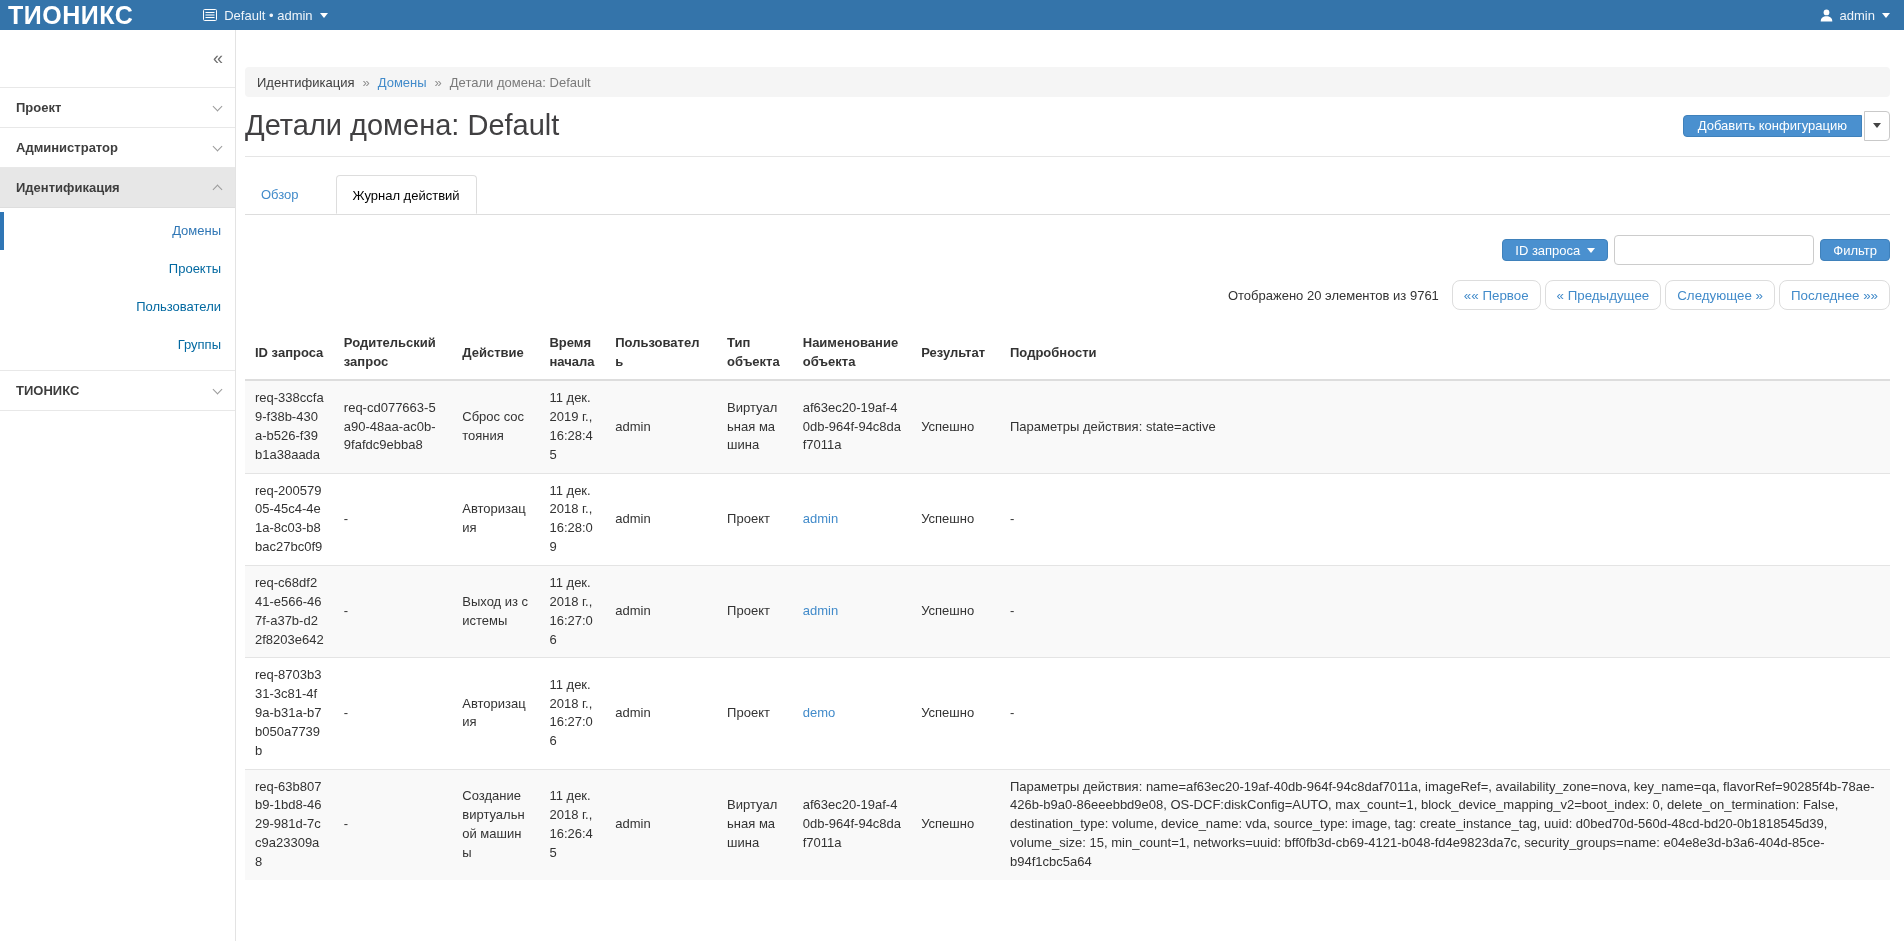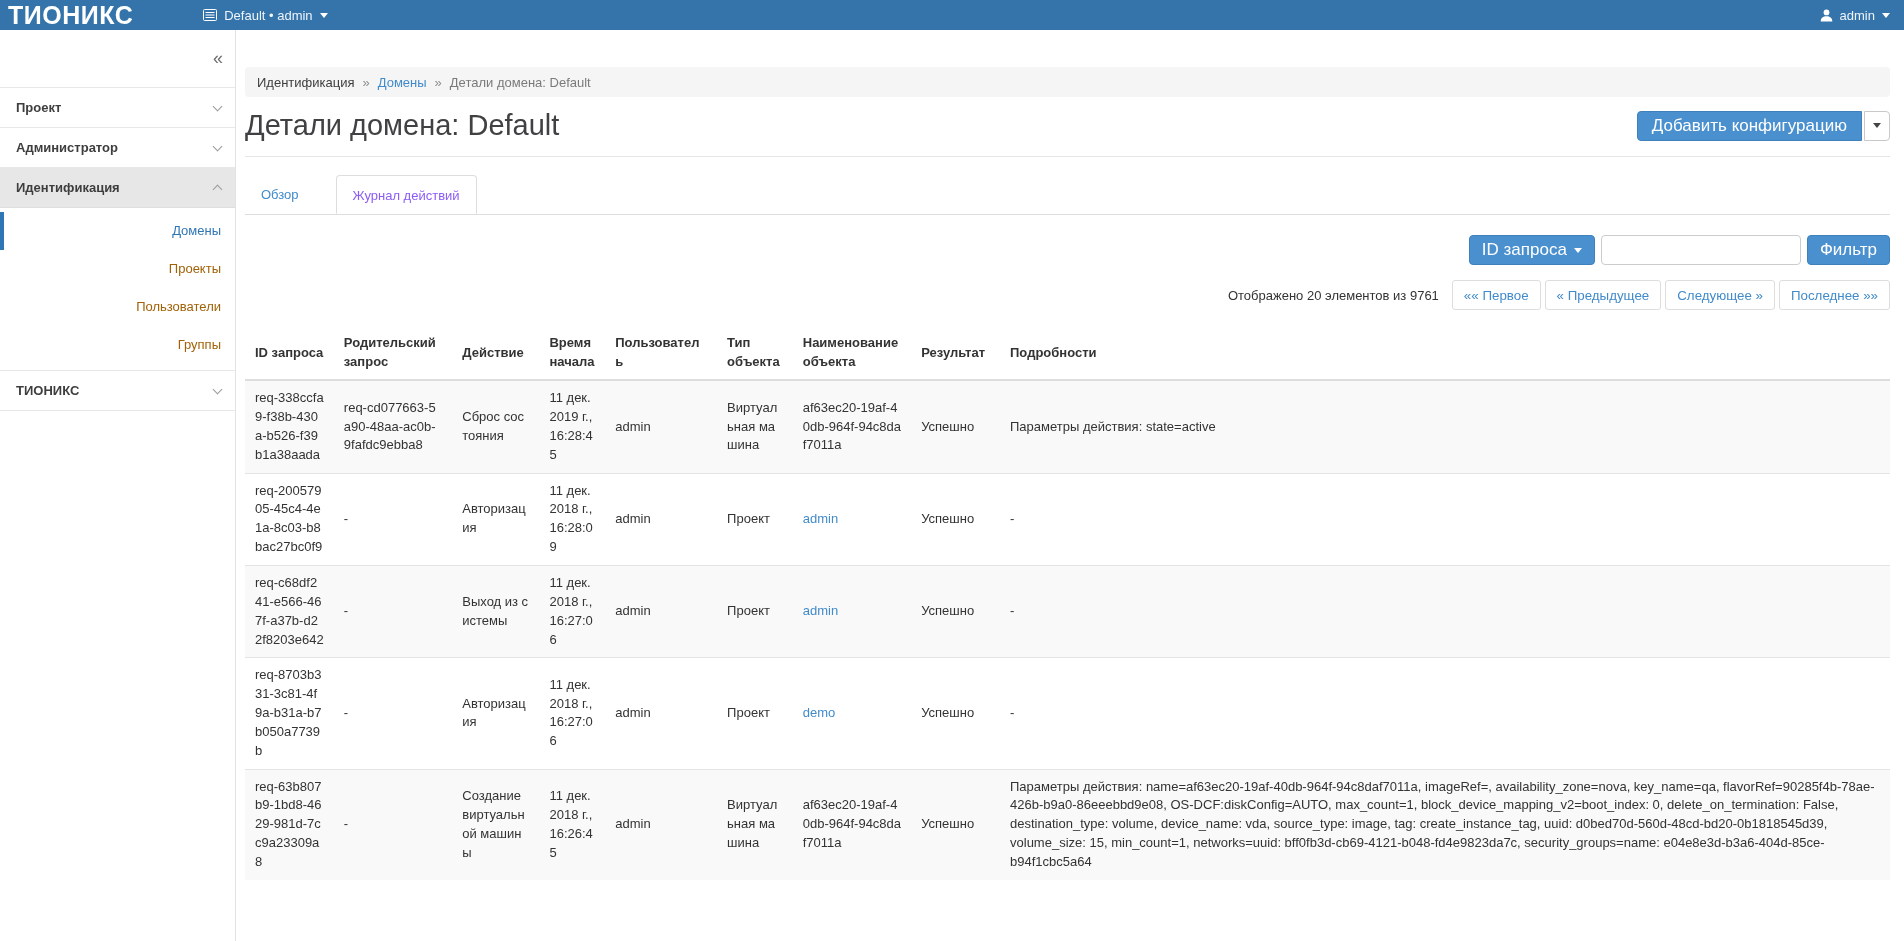--- a/index.html
+++ b/index.html
@@ -16,52 +16,52 @@
   .caret.dark { border-top-color:#444; }
 
   
   .sidebar { position:absolute; top:30px; left:0; bottom:0; width:236px; background:#fff; border-right:1px solid #e3e3e3; }
   .side-collapse { height:58px; display:flex; align-items:center; justify-content:flex-end; padding-right:12px; border-bottom:1px solid #e8e8e8; color:#6f6f6f; font-size:18px; }
   .side-group { height:40px; display:flex; align-items:center; justify-content:space-between; padding:0 14px 0 16px; border-bottom:1px solid #e8e8e8; color:#3e3e3e; font-weight:bold; background:#fff; }
   .side-group.active { background:#e7e7e7; border-bottom:1px solid #dedede; }
   .chev { width:7px; height:7px; border-right:1.6px solid #9b9b9b; border-bottom:1.6px solid #9b9b9b; display:inline-block; transform:rotate(45deg); margin-top:-3px; }
   .chev.up { transform:rotate(-135deg); margin-top:4px; }
   .side-sub { padding:4px 0 6px; border-bottom:1px solid #e8e8e8; background:#fff; }
-  .side-sub-item { height:38px; line-height:38px; text-align:right; padding-right:14px; color:#a16207; border-left:4px solid transparent; }
+  .side-sub-item { height:38px; line-height:38px; text-align:right; padding-right:14px; color:#0369a1; border-left:4px solid transparent; }
   .side-sub-item.active { color:var(--active_item,#2f76b5); border-left:4px solid var(--active_item,#2f76b5); }
 
   
   .content { margin-left:237px; padding:37px 14px 0 8px; }
   .breadcrumb { height:30px; background:#f5f5f5; border-radius:4px; display:flex; align-items:center; gap:8px; padding:0 12px; }
   .crumb { color:#3d3d3d; }
   .crumb-link { color:var(--link,#428bca); }
   .crumb-sep { color:#8f8f8f; }
   .crumb-current { color:#7a7a7a; }
 
   .page-header { display:flex; justify-content:space-between; align-items:center; margin-top:12px; padding-bottom:14px; border-bottom:1px solid #e5e5e5; }
   .page-title { font-size:29px; font-weight:400; color:#414042; line-height:1.15; }
   .split-btn { display:flex; align-items:center; }
-  .btn { height:30px; display:inline-flex; align-items:center; gap:7px; font-size:17px; border-radius:4px; border:1px solid transparent; white-space:nowrap; }
+  .btn { height:22px; display:inline-flex; align-items:center; gap:7px; font-size:13px; border-radius:4px; border:1px solid transparent; white-space:nowrap; }
   .btn-primary { background:var(--accent,#4a90cf); border-color:#3f81bb; color:#fff; padding:0 14px; }
   .split-btn .btn-primary { border-radius:4px 0 0 4px; }
   .split-toggle { width:26px; height:30px; background:#fff; border:1px solid #c9c9c9; border-radius:0 4px 4px 0; margin-left:2px; display:flex; align-items:center; justify-content:center; }
 
   .tabs { margin-top:18px; border-bottom:1px solid #ddd; display:flex; height:40px; }
   .tab { height:39px; line-height:39px; padding:0 16px; margin-bottom:-1px; }
   .tab-link { color:var(--link,#428bca); }
-  .tab.active { margin-left:21px; background:#fff; border:1px solid #ddd; border-bottom:1px solid #fff; border-radius:4px 4px 0 0; color:#8b5cf6; }
+  .tab.active { margin-left:21px; background:#fff; border:1px solid #ddd; border-bottom:1px solid #fff; border-radius:4px 4px 0 0; color:#000000; }
 
   .toolbar { margin-top:20px; display:flex; justify-content:flex-end; align-items:center; gap:6px; }
   .btn-accent { background:var(--accent,#4a90cf); border-color:#3f81bb; color:#fff; padding:0 12px; }
   .filter-input { width:200px; height:30px; border:1px solid #ccc; border-radius:4px; padding:0 9px; font-family:inherit; font-size:13px; color:#333; }
 
   .pager-row { margin-top:15px; display:flex; align-items:center;justify-content:flex-end; }
   .pager-summary { color:#333; margin-right:13px; }
   .pager-btns { display:flex; gap:4px; }
-  .pager-btn { height:30px; padding:0 11px; display:flex; align-items:center; background:#fff; border:1px solid #ddd; border-radius:3px; color:var(--link,#428bca); }
+  .pager-btn { height:30px; padding:0 11px; display:flex; align-items:center; background:#fff; border:1px solid #ddd; border-radius:8px; color:var(--link,#428bca); }
 
   
   table.log { width:100%; margin-top:16px; border-collapse:collapse; table-layout:fixed; }
   table.log th { text-align:left; font-weight:bold; color:#333; padding:8px 10px; vertical-align:middle; line-height:1.42; overflow-wrap:break-word; }
   table.log thead tr { border-bottom:2px solid #ddd; }
   table.log td { padding:8px 10px; vertical-align:middle; line-height:1.45; color:#333; }
   table.log tbody tr { border-top:1px solid #e4e4e4; }
   table.log tbody.rows tr:nth-child(odd) { background:var(--stripe,#f9f9f9); }
   td.ba { word-break:break-all; }
   td.bw { overflow-wrap:break-word; word-wrap:break-word; }

